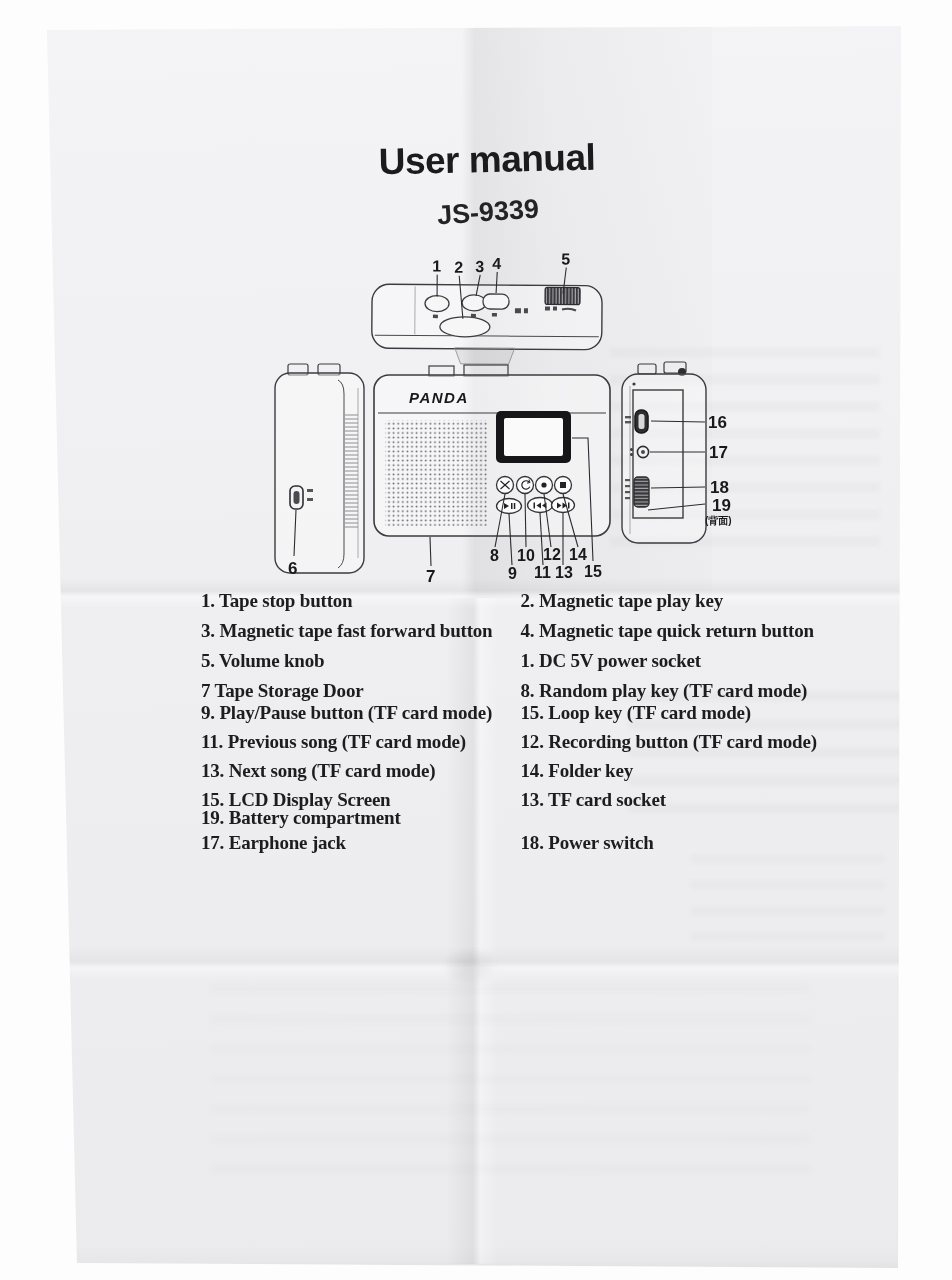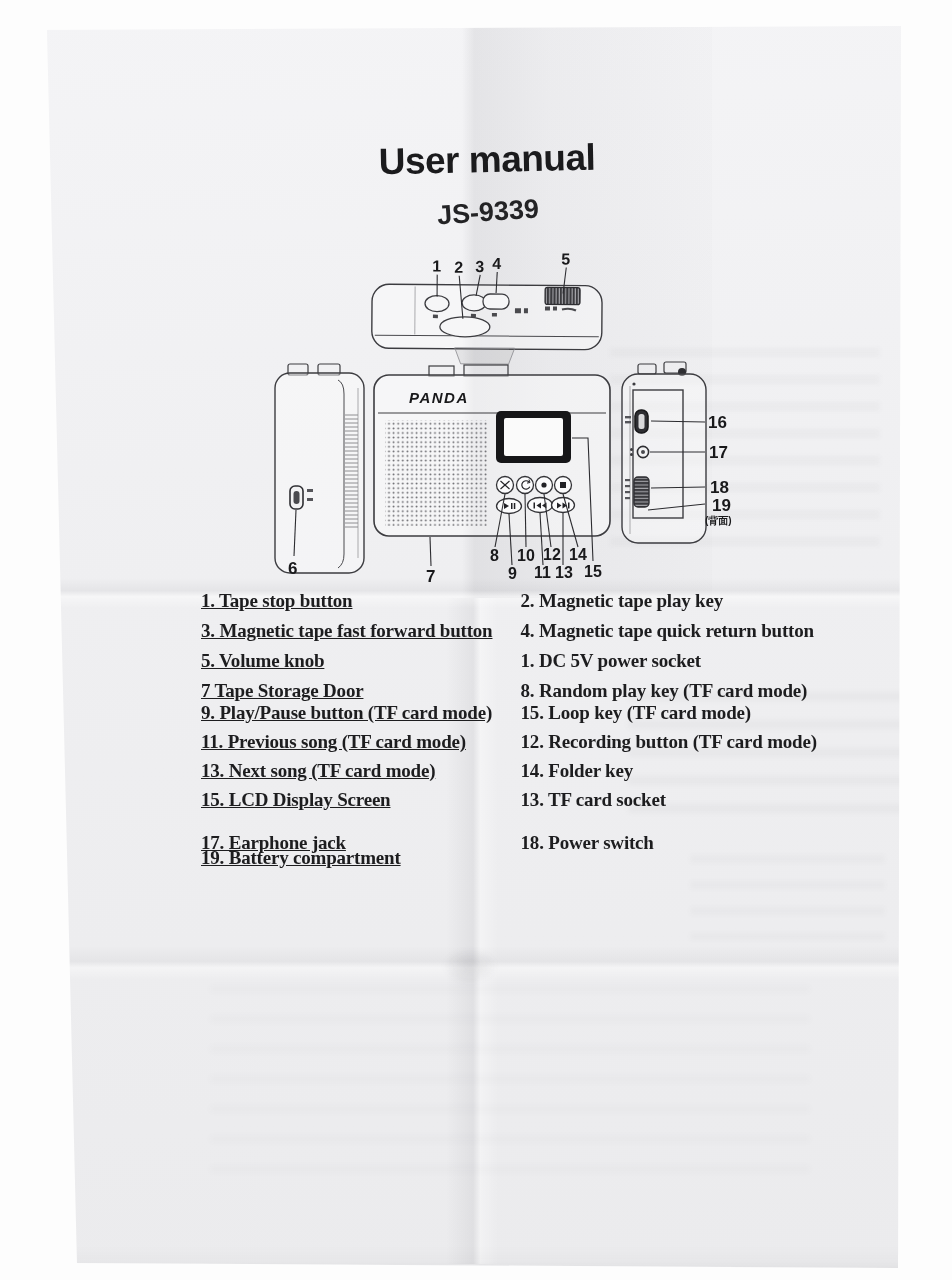--- a/index.html
+++ b/index.html
@@ -51,21 +51,21 @@
   }
   .model{
     position:absolute;left:368px;top:197px;width:240px;text-align:center;
     font-size:27px;font-weight:800;color:#232325;
     transform:rotate(-4deg);
   }
   svg text{font-family:"Liberation Sans",sans-serif;font-weight:700;fill:#19191b;}
   .parts{position:absolute;left:0;top:0;width:952px;color:#1d1d1f;
     font-family:"Liberation Serif",serif;font-weight:700;font-size:19px;letter-spacing:-0.2px;}
   .part-row{position:absolute;left:201px;width:720px;white-space:nowrap;}
-  .part-left{display:inline-block;width:315px;vertical-align:top;text-decoration:underline;}
+  .part-left{display:inline-block;width:315px;vertical-align:top;}
   .part-right{display:inline-block;vertical-align:top;}
 </style>
 </head>
 <body>
 
 <div class="photo">
   <div class="paper">
 
     <div class="shade fold-v-top"></div>
     <div class="shade fold-v-bottom"></div>
@@ -288,21 +288,21 @@
         <span class="part-right">14. Folder key</span>
       </div>
       <div class="part-row" style="top:789px">
         <span class="part-left">15. LCD Display Screen</span>
         <span class="part-right">13. TF card socket</span>
       </div>
       <div class="part-row" style="top:832px">
         <span class="part-left">17. Earphone jack</span>
         <span class="part-right">18. Power switch</span>
       </div>
-      <div class="part-row" style="top:847px">
+      <div class="part-row" style="top:807px">
         <span class="part-left">19. Battery compartment</span>
         <span class="part-right"></span>
       </div>
     </div>
 
     <div class="shade vignette"></div>
   </div>
 </div>
 
 </body></html>

